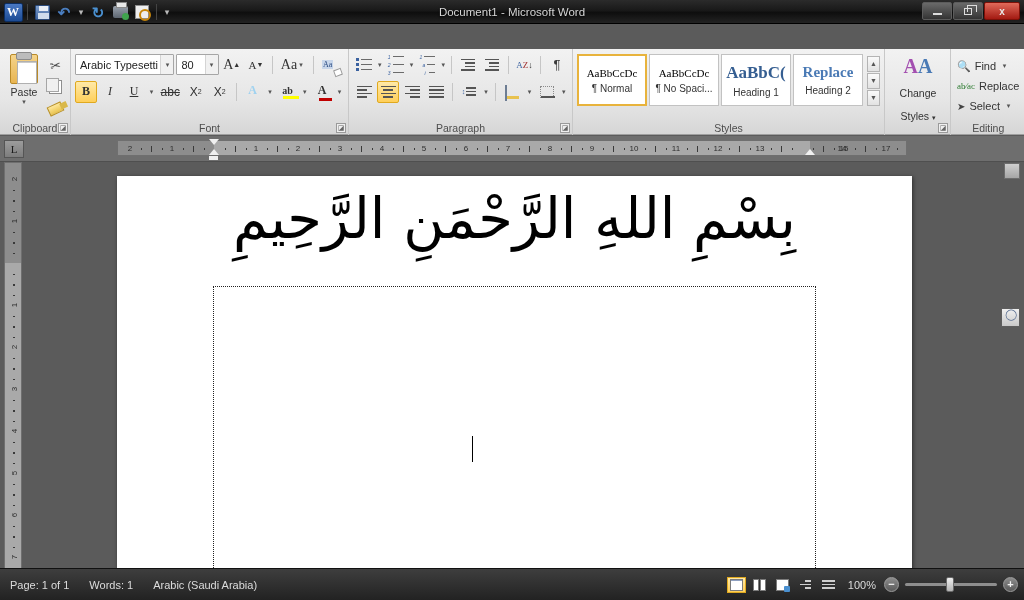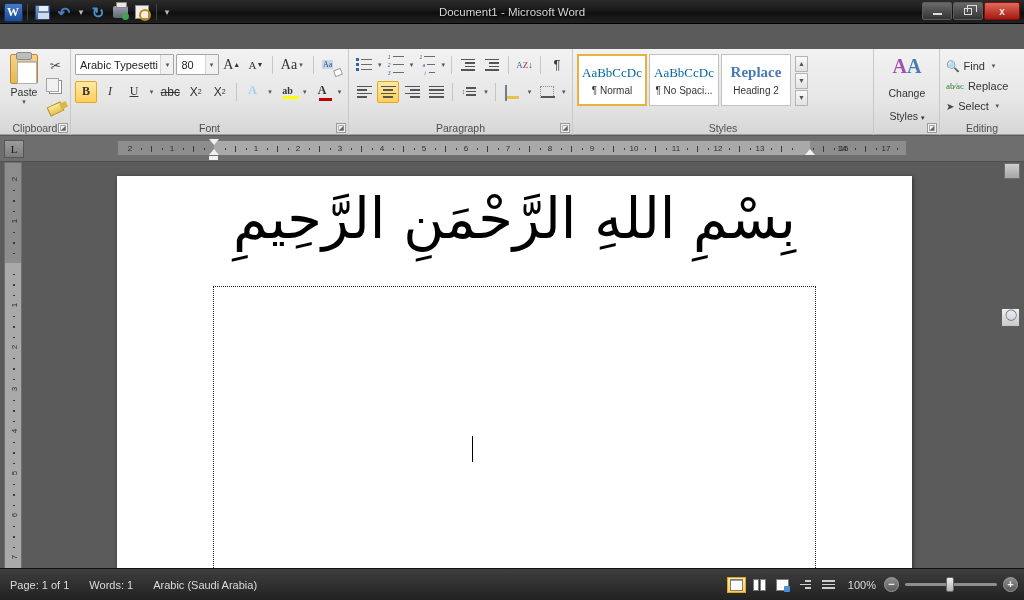--- a/index.html
+++ b/index.html
@@ -188,21 +188,21 @@
 
   
   .g-styles { width: 312px; }
   .styles-gallery { display:flex; gap:2px; padding-top:2px; }
   .style-card {
     width: 70px; height: 52px; background:#fff; border: 1px solid #c2c2c2;
     display:flex; flex-direction:column; align-items:center; justify-content:center;
     overflow:hidden;
   }
   .style-card.selected { border: 2px solid #e8b33c; box-shadow: 0 0 0 1px #fff inset; }
-  .style-preview { font-size: 13px; color:#0369a1; white-space:nowrap; font-family:"Liberation Serif",serif; }
+  .style-preview { font-size: 11px; color:#000000; white-space:nowrap; font-family:"Liberation Serif",serif; }
   .style-preview.h1 { font-size: 17px; font-weight:bold; color:#355e91; }
   .style-preview.h2 { font-size: 15px; font-weight:bold; color:#4a7ab5; }
   .style-name { font-size: 10px; color:#333; margin-top:4px; white-space:nowrap; }
   .styles-scroll { display:flex; flex-direction:column; gap:1px; margin-left:2px; padding-top:2px;}
   .ssb { width:13px;height:16px;border:1px solid #b4b4b4;background:linear-gradient(to bottom,#fafafa,#e2e2e2); font-size:7px;color:#555; text-align:center; line-height:14px;}
 
   
   .g-styles2 { width: 66px; }
   .changestyles { width:58px; text-align:center; padding-top:4px; }
   .cs-ico { font-size:20px; font-family:"Liberation Serif",serif; font-weight:bold; line-height:20px; }
@@ -606,20 +606,24 @@
 
     <div class="group g-styles">
       <div class="styles-gallery">
         <div class="style-card selected">
           <div class="style-preview">AaBbCcDc</div>
           <div class="style-name">¶ Normal</div>
         </div>
         <div class="style-card">
           <div class="style-preview">AaBbCcDc</div>
           <div class="style-name">¶ No Spaci...</div>
+        </div>
+        <div class="style-card">
+          <div class="style-preview h1">AaBbC(</div>
+          <div class="style-name">Heading 1</div>
         </div>
         <div class="style-card">
           <div class="style-preview h2">Replace</div>
           <div class="style-name">Heading 2</div>
         </div>
         <div class="styles-scroll">
           <div class="ssb">▲</div>
           <div class="ssb">▼</div>
           <div class="ssb">▼</div>
         </div>

